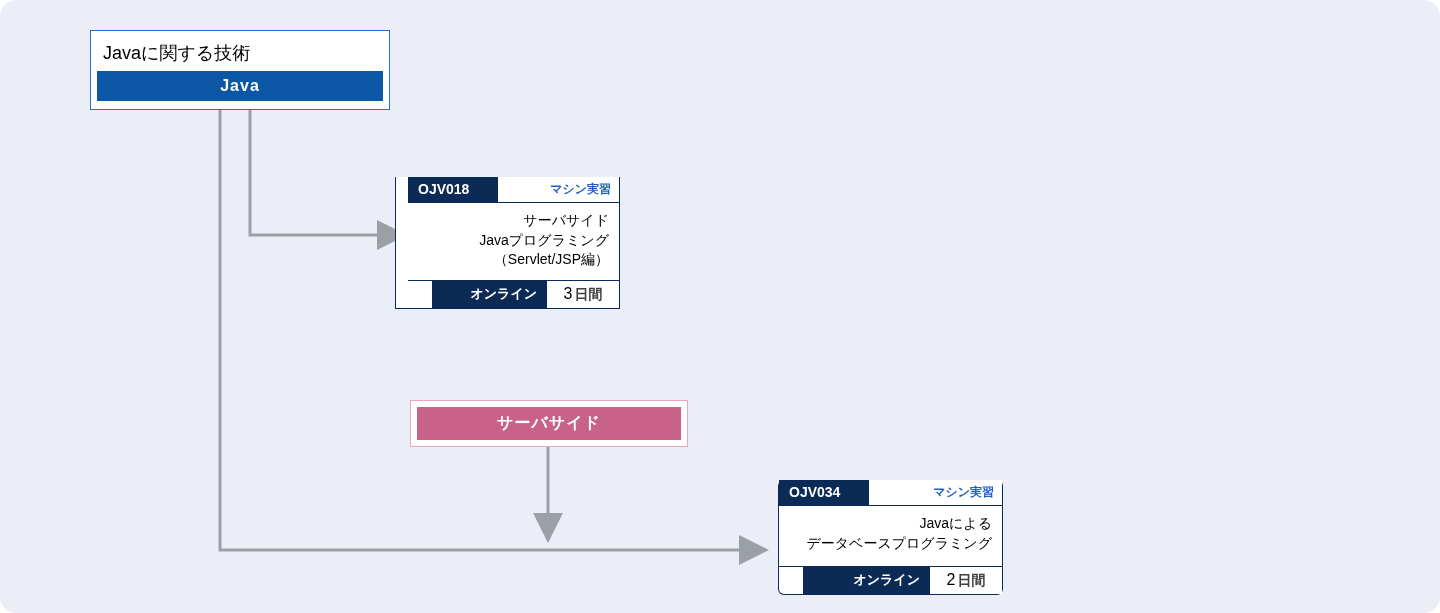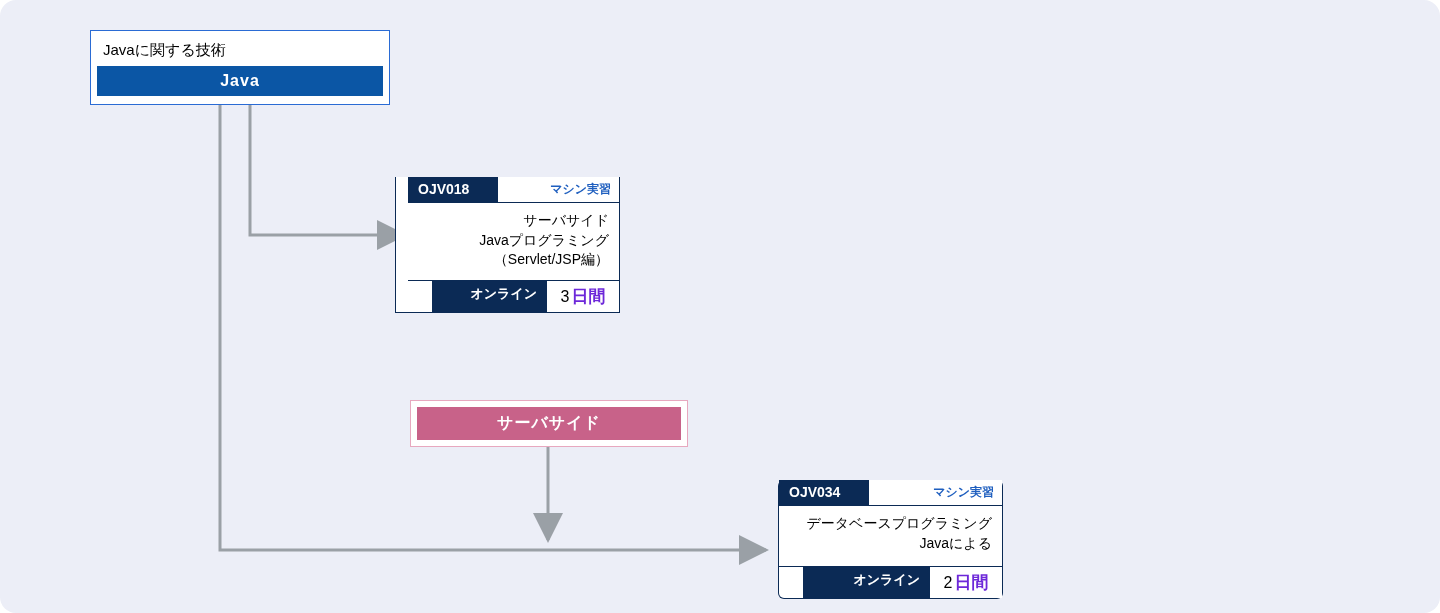--- a/index.html
+++ b/index.html
@@ -17,21 +17,21 @@
     border-radius: 16px;
   }
   
   .group {
     position: absolute;
     border: 1px solid #2a6bd4;
     background: #fff;
     padding: 6px 6px 8px;
   }
   .group-title {
-    font-size: 15px;
+    font-size: 18px;
     padding: 4px 6px 6px;
   }
   .group-chip {
     color: #fff;
     text-align: center;
     font-size: 16px;
     padding: 6px 0;
     font-weight: 600;
     letter-spacing: 1px;
   }
@@ -103,21 +103,21 @@
     text-align: right;
     margin-left: 24px;
   }
   .card-dur {
     background: #fff;
     padding: 4px 10px;
     flex: 0 0 72px;
     text-align: center;
   }
   .card-dur .n { color: #000; font-size: 16px; font-weight: 400; margin-right: 2px; }
-  .card-dur .u { color: #6d28d9; font-weight: 600; font-size: 17px; }
+  .card-dur .u { color: #404040; font-weight: 600; font-size: 14px; }
   
   svg.arrows {
     position: absolute;
     top: 0; left: 0;
     width: 1440px; height: 613px;
     pointer-events: none;
   }
 </style>
 </head>
 <body>
@@ -164,22 +164,22 @@
       </div>
     </div>
   </div>
 
   <div class="card" style="left:778px; top:480px;border-radius:6px;">
     <div class="card-head">
       <div class="card-code">OJV034</div>
       <div class="card-tag">マシン実習</div>
     </div>
     <div class="card-body">
+      <div>Javaによる</div>
       <div>データベースプログラミング</div>
-      <div>Javaによる</div>
     </div>
     <div class="card-foot">
       <div class="card-mode">オンライン</div>
       <div class="card-dur">
         <span class="n">2</span><span class="u">日間</span>
       </div>
     </div>
   </div>
 
 </div>

